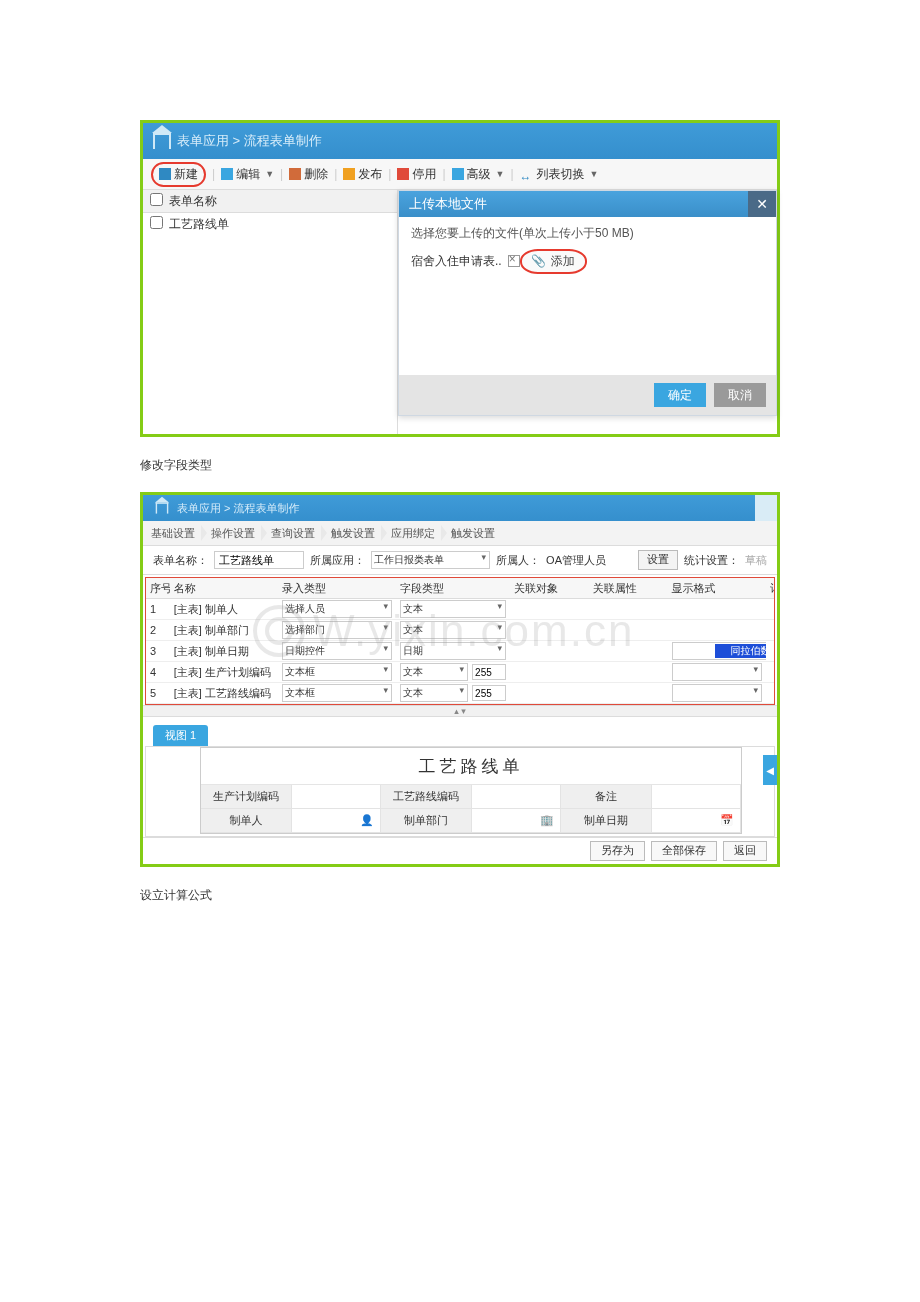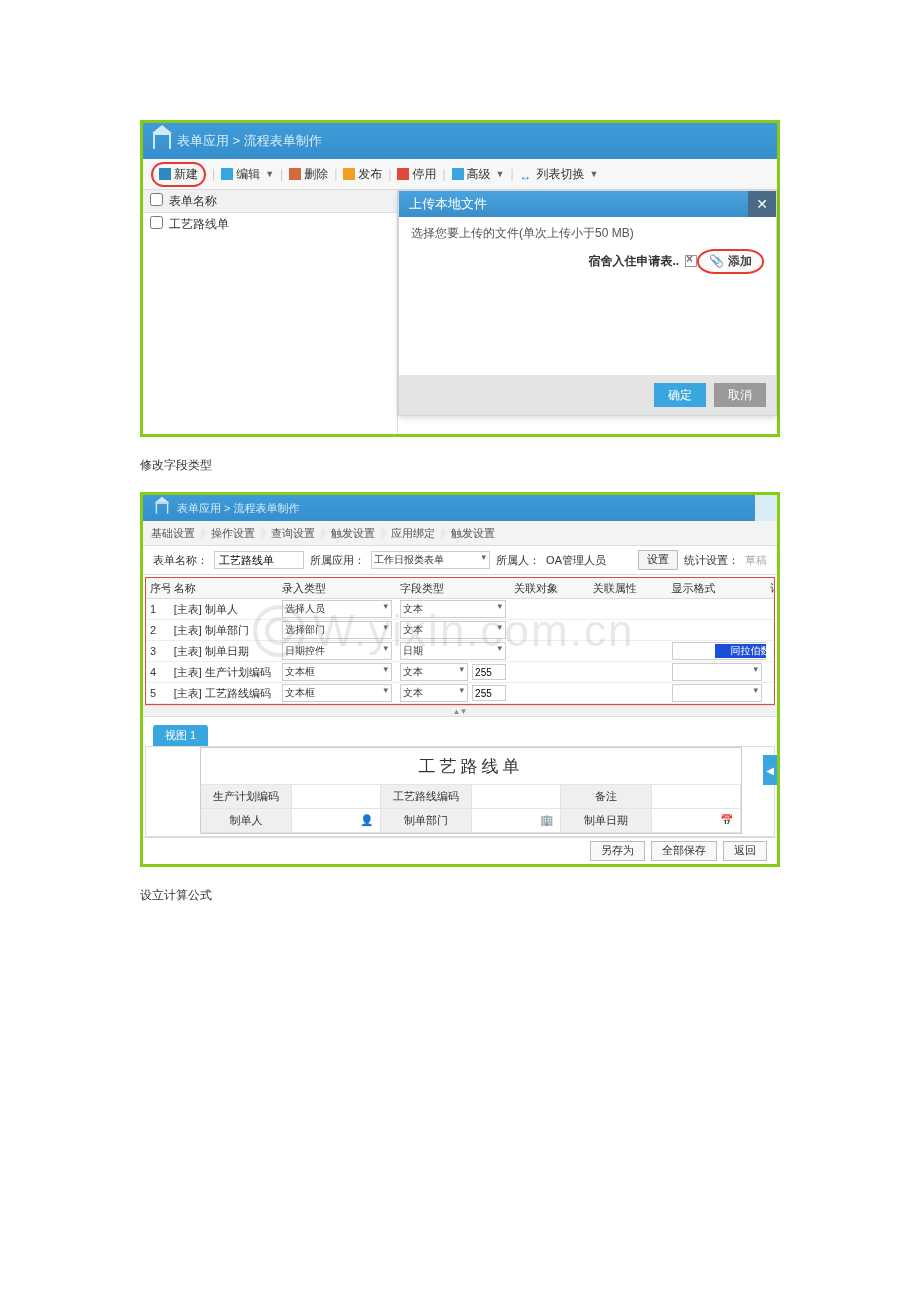--- a/index.html
+++ b/index.html
@@ -133,23 +133,22 @@
     justify-content: center;
     cursor: pointer;
     font-size: 14px;
   }
   .dlg-body {
     padding: 8px 12px 0 12px;
     min-height: 150px;
   }
   .dlg-tip { color: #555; margin-bottom: 6px; }
   .dlg-filerow {
-    display: flex; align-items: center; justify-content: flex-end;
+    display: flex; align-items: center; justify-content: flex-start;
     height: 26px;
-    font-weight: bold;
   }
   .dlg-filename { display: flex; align-items: center; gap: 6px; }
   .file-del { width: 10px; height: 10px; border: 1px solid #999; display: inline-block; position: relative; }
   .file-del::before { content: "×"; position: absolute; top: -4px; left: 0; font-size: 12px; color: #777; }
   .add-btn {
     border: 2px solid #e63a2e;
     border-radius: 18px / 12px;
     padding: 2px 10px;
     display: inline-flex;
     align-items: center;

